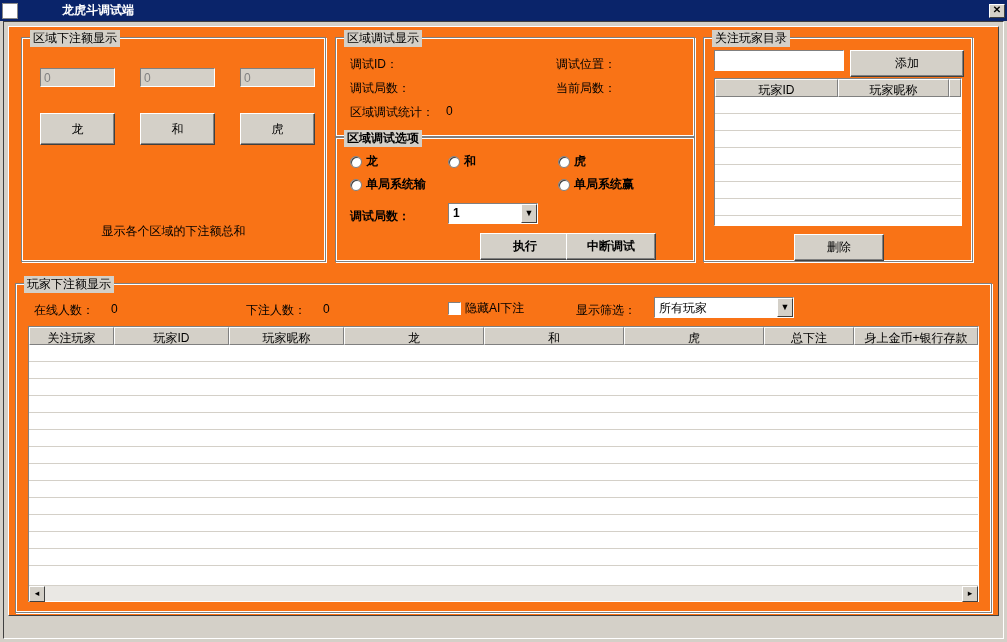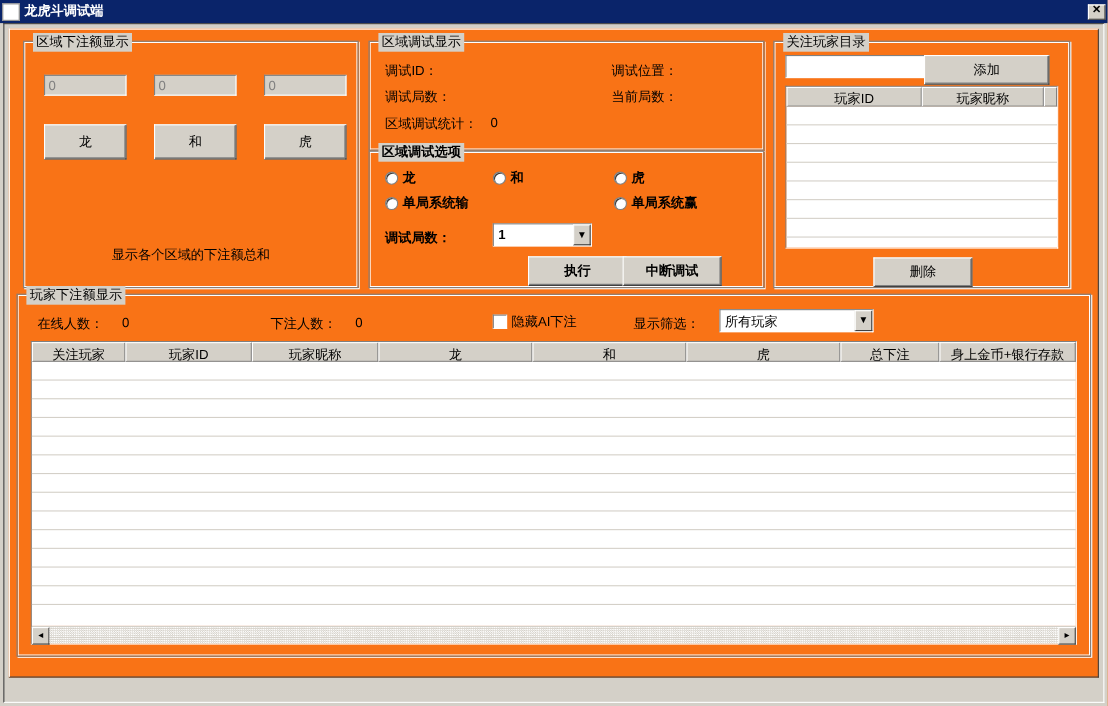--- a/index.html
+++ b/index.html
@@ -25,21 +25,21 @@
     align-items:center;
     padding: 0 2px;
     font-weight: bold;
   }
   .titlebar .icon {
     width:16px;height:16px;
     background:#fff;
     margin-right:4px;
     border:1px solid #888;
   }
-  .titlebar .title { flex:1; }
+  .titlebar .title { flex:1;margin-left:40px; }
   .titlebar .winbtn {
     width:16px; height:14px;
     background:#D4D0C8;
     border:1px solid #fff;
     border-right-color:#404040;
     border-bottom-color:#404040;
     text-align:center;
     line-height:10px;
     font-family: Marlett, Arial, sans-serif;
     font-size:10px;
@@ -282,21 +282,21 @@
         </div>
 
         <div class="btn" style="position:absolute; left:112px; top:95px; width:90px;margin-left:32px;">执行</div>
         <div class="btn" style="position:absolute; left:230px; top:95px; width:90px;">中断调试</div>
       </div>
 
       <div class="groupbox" style="left:694px; top:10px; width:270px; height:225px;">
         <div class="legend">关注玩家目录</div>
 
         <div class="tb white" style="position:absolute; left:10px; top:12px; width:130px; height:21px;"></div>
-        <div class="btn" style="position:absolute; right:18px; top:12px; width:114px;">添加</div>
+        <div class="btn" style="position:absolute; right:8px; top:12px; width:114px;">添加</div>
 
         <div class="lv" style="position:absolute; left:10px; top:40px; right:10px; height:148px;">
           <div class="lvhead">
             <div class="lvcol" style="width:50%;">玩家ID</div>
             <div class="lvcol" style="flex:1;">玩家昵称</div>
             <div class="lvcol" style="width:12px;"></div>
           </div>
           <div class="lvbody" style="height:128px;">
             <div class="lvrow" style="top:0"></div>
             <div class="lvrow" style="top:17px"></div>
@@ -304,21 +304,21 @@
             <div class="lvrow" style="top:51px"></div>
             <div class="lvrow" style="top:68px"></div>
             <div class="lvrow" style="top:85px"></div>
             <div class="lvrow" style="top:102px"></div>
           </div>
         </div>
 
         <div class="btn" style="position:absolute; left:90px; top:196px; width:90px;">删除</div>
       </div>
 
-      <div class="groupbox" style="left:6px; top:240px; right:6px; height:330px;">
+      <div class="groupbox" style="left:6px; top:256px; right:6px; height:330px;">
         <div class="legend">玩家下注额显示</div>
 
         <div class="label" style="position:absolute; left:18px; top:18px;">在线人数：</div>
         <div class="label" style="position:absolute; left:95px; top:18px;">0</div>
         <div class="label" style="position:absolute; left:230px; top:18px;">下注人数：</div>
         <div class="label" style="position:absolute; left:307px; top:18px;">0</div>
 
         <div class="checkbox" style="position:absolute; left:432px; top:16px;">
           <span class="box"></span>
           <span>隐藏AI下注</span>

